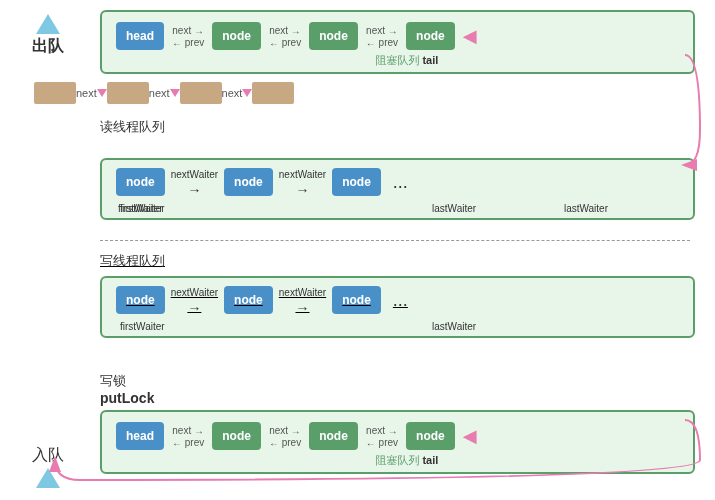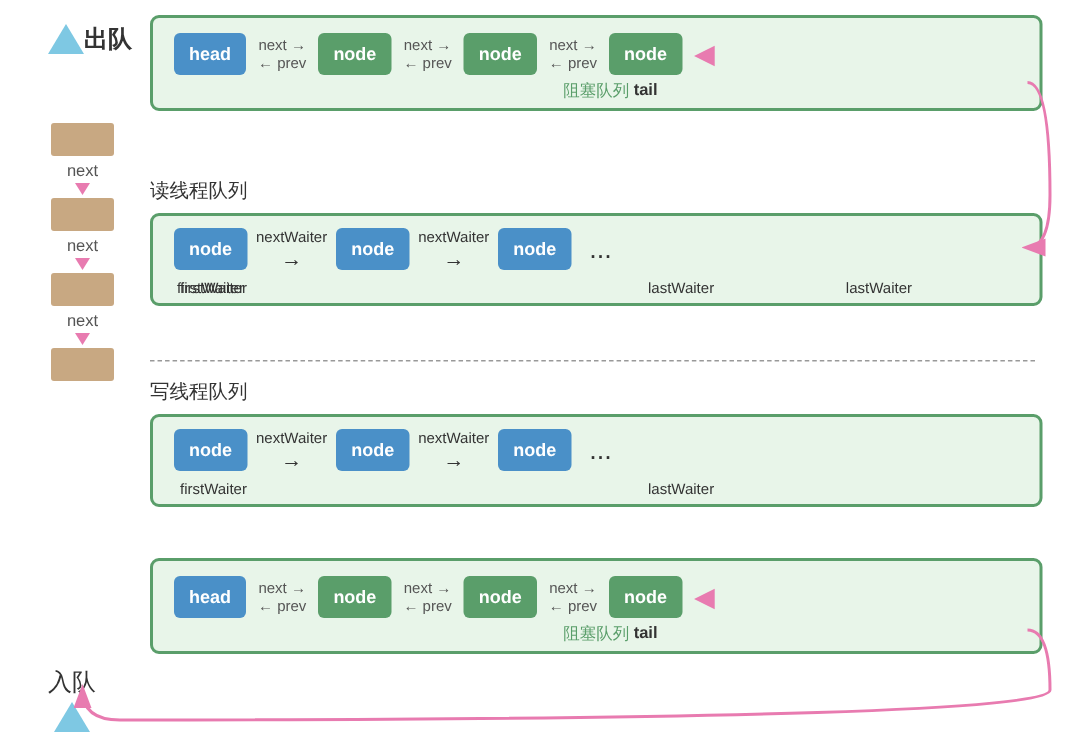--- a/index.html
+++ b/index.html
@@ -39,26 +39,26 @@
     }
 
   </style>
 </head>
 <body>
 
 <div class="abs-container">
 
   <div style="position:absolute;left:18px;top:0;width:72px;height:500px;">
 
-    <div style="position:absolute;top:14px;left:14px;display:flex;flex-direction:row;align-items:center;">
+    <div style="position:absolute;top:14px;left:14px;display:flex;flex-direction:column;align-items:center;">
       <div style="width:0;height:0;border-left:12px solid transparent;border-right:12px solid transparent;border-bottom:20px solid #7ec8e3;"></div>
       <span style="font-size:16px;font-weight:bold;color:#333;margin-top:2px;">出队</span>
     </div>
 
-    <div style="position:absolute;top:80px;left:16px;display:flex;flex-direction:column;align-items:center;">
+    <div style="position:absolute;top:80px;left:16px;display:flex;align-items:center;">
       <div class="queue-block" style="width:42px;height:22px;background:#c8a882;border-radius:2px;"></div>
       <span style="font-size:11px;color:#555;margin:2px 0;">next</span>
       <div style="width:0;height:0;border-left:5px solid transparent;border-right:5px solid transparent;border-top:8px solid #e87bb0;"></div>
       <div class="queue-block" style="width:42px;height:22px;background:#c8a882;border-radius:2px;margin-top:2px;"></div>
       <span style="font-size:11px;color:#555;margin:2px 0;">next</span>
       <div style="width:0;height:0;border-left:5px solid transparent;border-right:5px solid transparent;border-top:8px solid #e87bb0;"></div>
       <div class="queue-block" style="width:42px;height:22px;background:#c8a882;border-radius:2px;margin-top:2px;"></div>
       <span style="font-size:11px;color:#555;margin:2px 0;">next</span>
       <div style="width:0;height:0;border-left:5px solid transparent;border-right:5px solid transparent;border-top:8px solid #e87bb0;"></div>
       <div class="queue-block" style="width:42px;height:22px;background:#c8a882;border-radius:2px;margin-top:2px;"></div>
@@ -108,21 +108,21 @@
         <span style="position:absolute;bottom:-16px;font-size:11px;font-weight:bold;color:#333;">tail</span>
       </div>
 
       <div style="font-size:18px;color:#e87bb0;">◀</div>
 
       <span style="position:absolute;bottom:4px;left:50%;transform:translateX(-50%);font-size:11px;color:#5a9e6a;white-space:nowrap;">阻塞队列</span>
     </div>
   </div>
 
   <div style="position:absolute;left:100px;top:118px;width:595px;">
-    <div style="margin-bottom:6px;">
+    <div style="margin-bottom:22px;">
       <span style="font-size:13px;color:#333;">读线程队列</span>
     </div>
 
     <div style="border:2px solid #5a9e6a;border-radius:6px;background:#e8f5e9;padding:8px 14px 22px 14px;position:relative;display:flex;align-items:center;gap:6px;">
 
       <div style="display:flex;flex-direction:column;align-items:center;">
         <div style="background:#4a90c8;color:#fff;border-radius:4px;padding:7px 10px;font-size:12px;font-weight:bold;min-width:46px;text-align:center;">node</div>
         <span style="font-size:10px;color:#333;margin-top:2px;position:absolute;bottom:4px;">firstWaiter</span>
       </div>
 
@@ -147,21 +147,21 @@
 
       <span style="font-size:18px;color:#333;margin-left:6px;">...</span>
 
       <span style="position:absolute;bottom:4px;left:18px;font-size:10px;color:#333;">firstWaiter</span>
       <span style="position:absolute;bottom:4px;left:330px;font-size:10px;color:#333;">lastWaiter</span>
     </div>
   </div>
 
   <div style="position:absolute;left:100px;top:240px;width:590px;border-top:1px dashed #999;"></div>
 
-  <div style="position:absolute;left:100px;top:252px;width:595px;">
+  <div style="position:absolute;left:100px;top:252px;width:595px;text-decoration:underline;">
     <div style="margin-bottom:6px;">
       <span style="font-size:13px;color:#333;">写线程队列</span>
     </div>
 
     <div style="border:2px solid #5a9e6a;border-radius:6px;background:#e8f5e9;padding:8px 14px 22px 14px;position:relative;display:flex;align-items:center;gap:6px;">
       <div style="display:flex;flex-direction:column;align-items:center;">
         <div style="background:#4a90c8;color:#fff;border-radius:4px;padding:7px 10px;font-size:12px;font-weight:bold;min-width:46px;text-align:center;">node</div>
       </div>
       <div style="display:flex;flex-direction:column;align-items:center;font-size:10px;color:#333;">
         <span>nextWaiter</span>
@@ -177,20 +177,25 @@
       <div style="display:flex;flex-direction:column;align-items:center;">
         <div style="background:#4a90c8;color:#fff;border-radius:4px;padding:7px 10px;font-size:12px;font-weight:bold;min-width:46px;text-align:center;">node</div>
       </div>
       <span style="font-size:18px;color:#333;margin-left:6px;">...</span>
       <span style="position:absolute;bottom:4px;left:18px;font-size:10px;color:#333;">firstWaiter</span>
       <span style="position:absolute;bottom:4px;left:330px;font-size:10px;color:#333;">lastWaiter</span>
     </div>
   </div>
 
   <div style="position:absolute;left:100px;top:372px;width:595px;">
+    <div style="margin-bottom:4px;">
+      <span style="font-size:13px;color:#333;">写锁</span>
+      <br>
+      <span style="font-size:14px;font-weight:bold;color:#333;">putLock</span>
+    </div>
 
     <div style="border:2px solid #5a9e6a;border-radius:6px;background:#e8f5e9;padding:10px 14px 22px 14px;position:relative;display:flex;align-items:center;gap:8px;">
 
       <div style="display:flex;flex-direction:column;align-items:center;">
         <div style="background:#4a90c8;color:#fff;border-radius:4px;padding:7px 10px;font-size:12px;font-weight:bold;text-align:center;min-width:46px;">
           <span>head</span>
         </div>
       </div>
       <div style="display:flex;flex-direction:column;align-items:center;font-size:10px;color:#555;gap:1px;">
         <span>next →</span>

